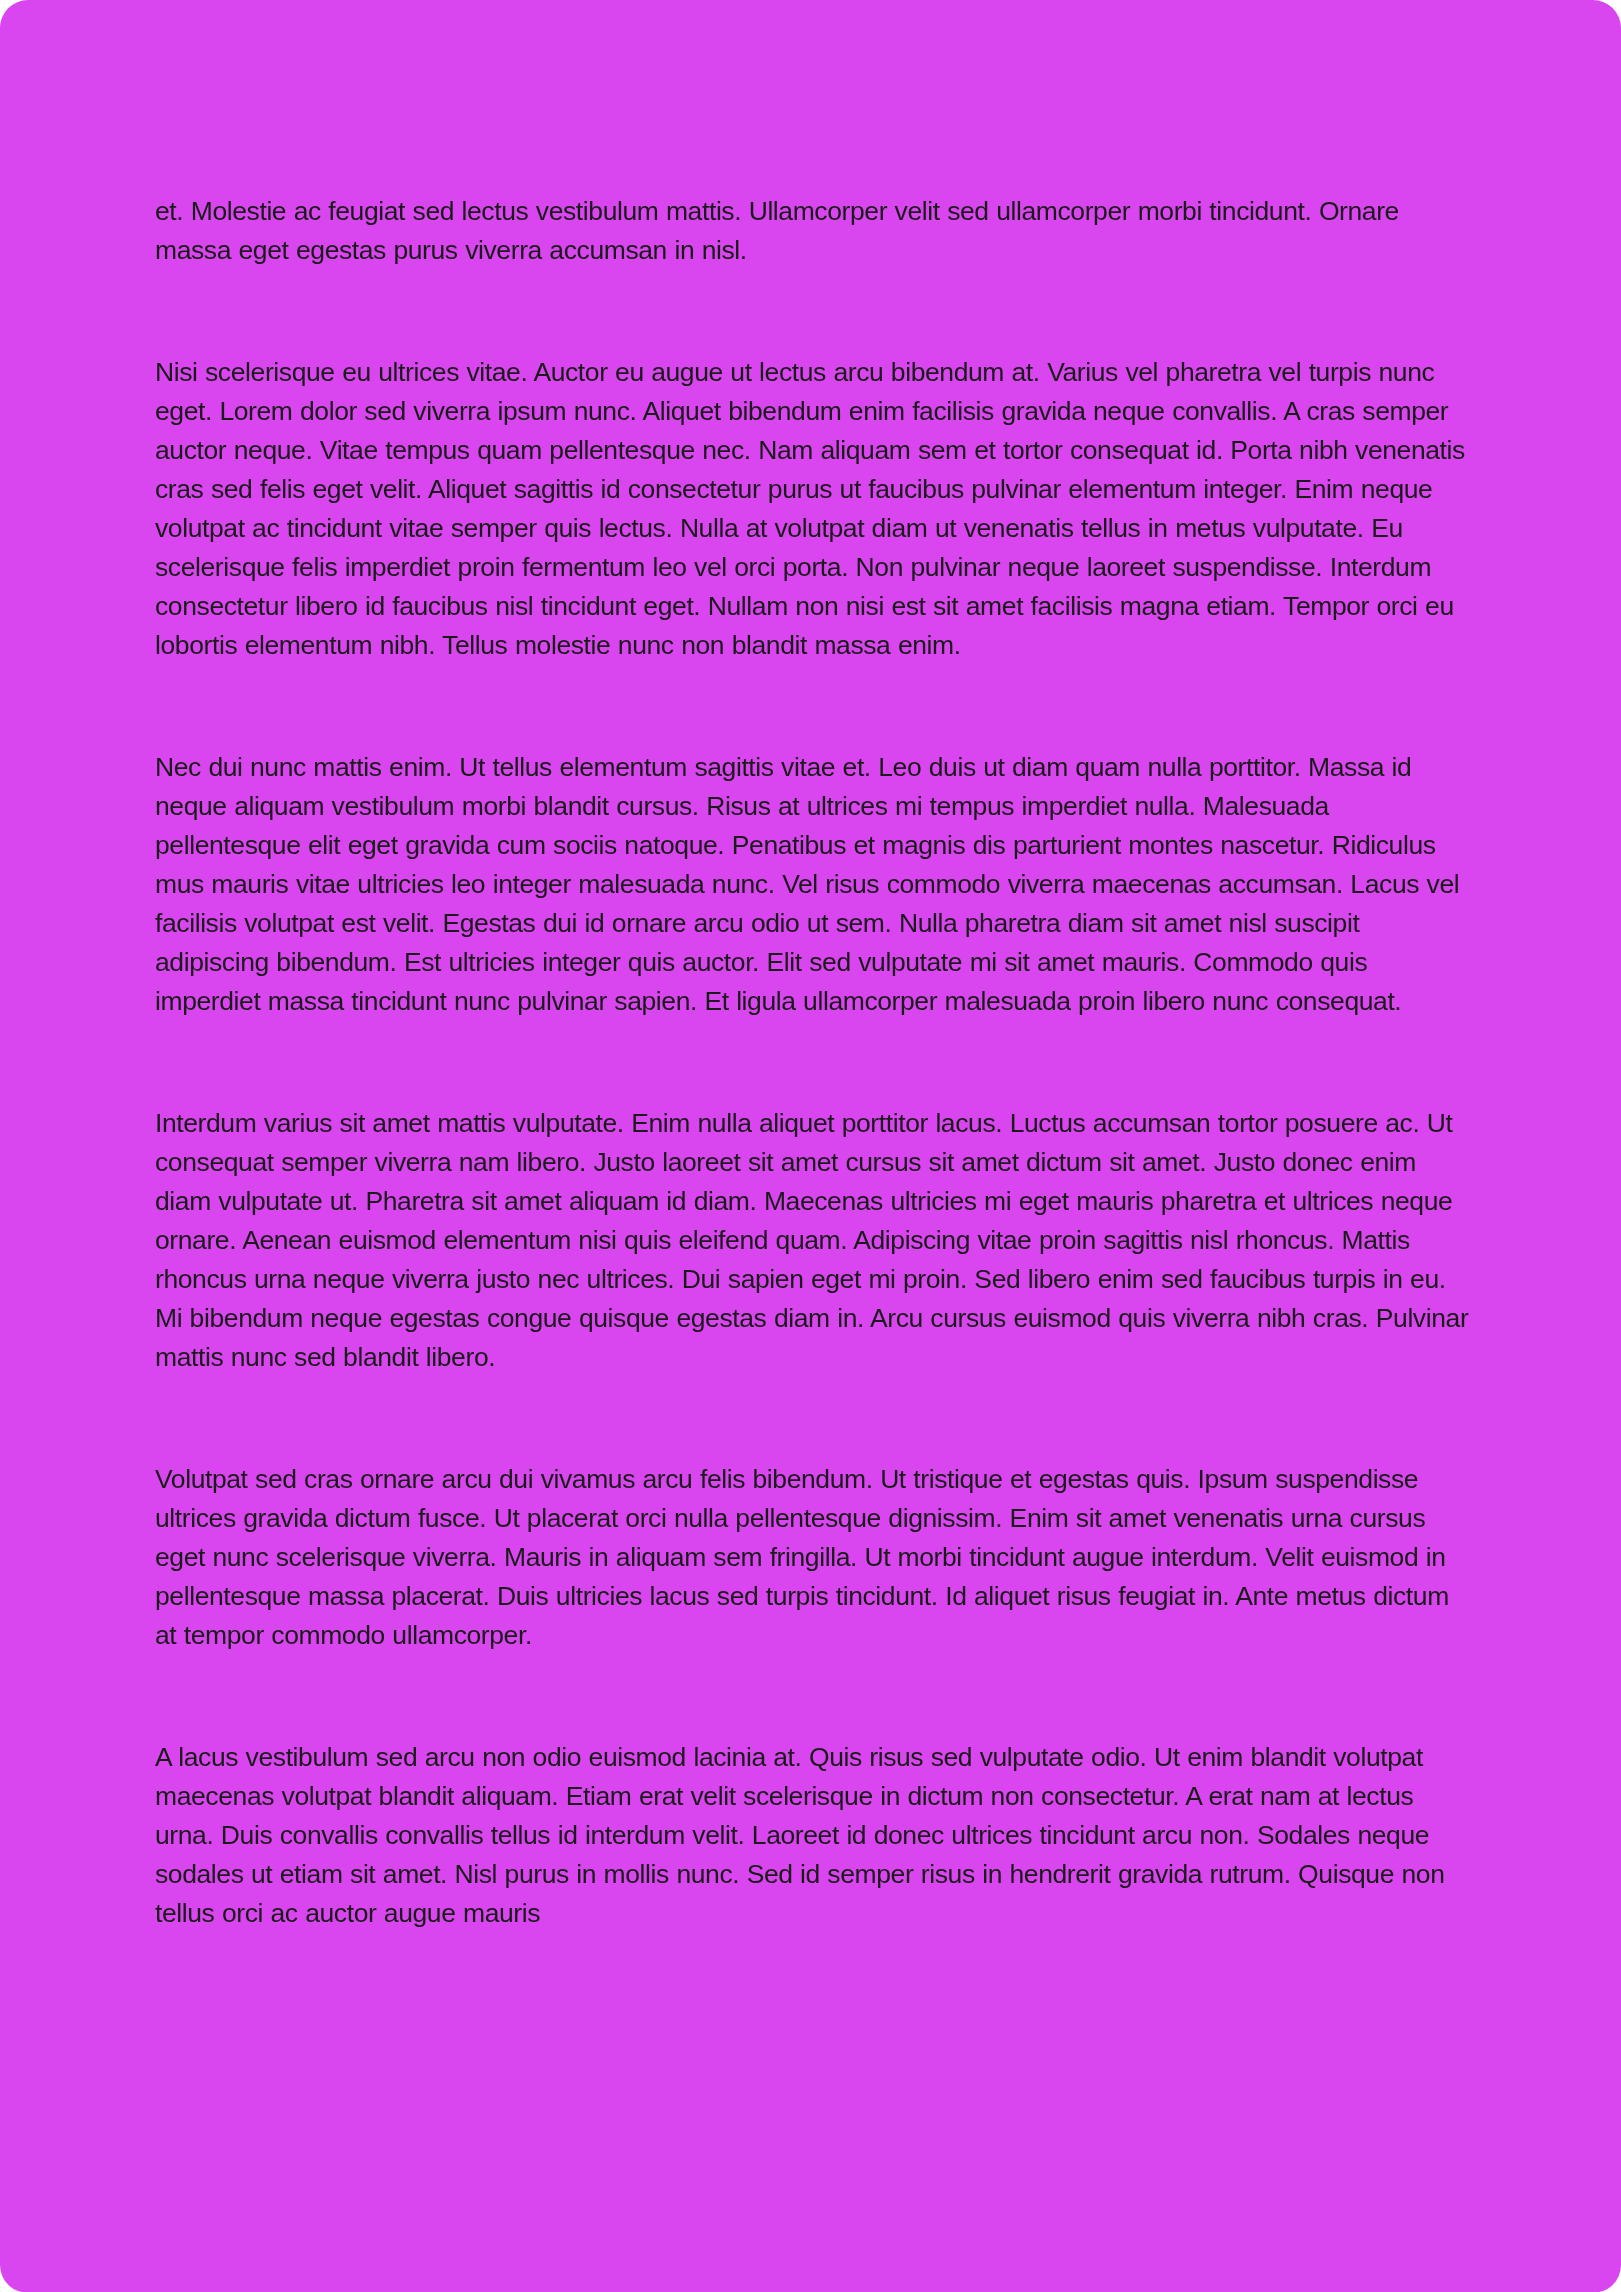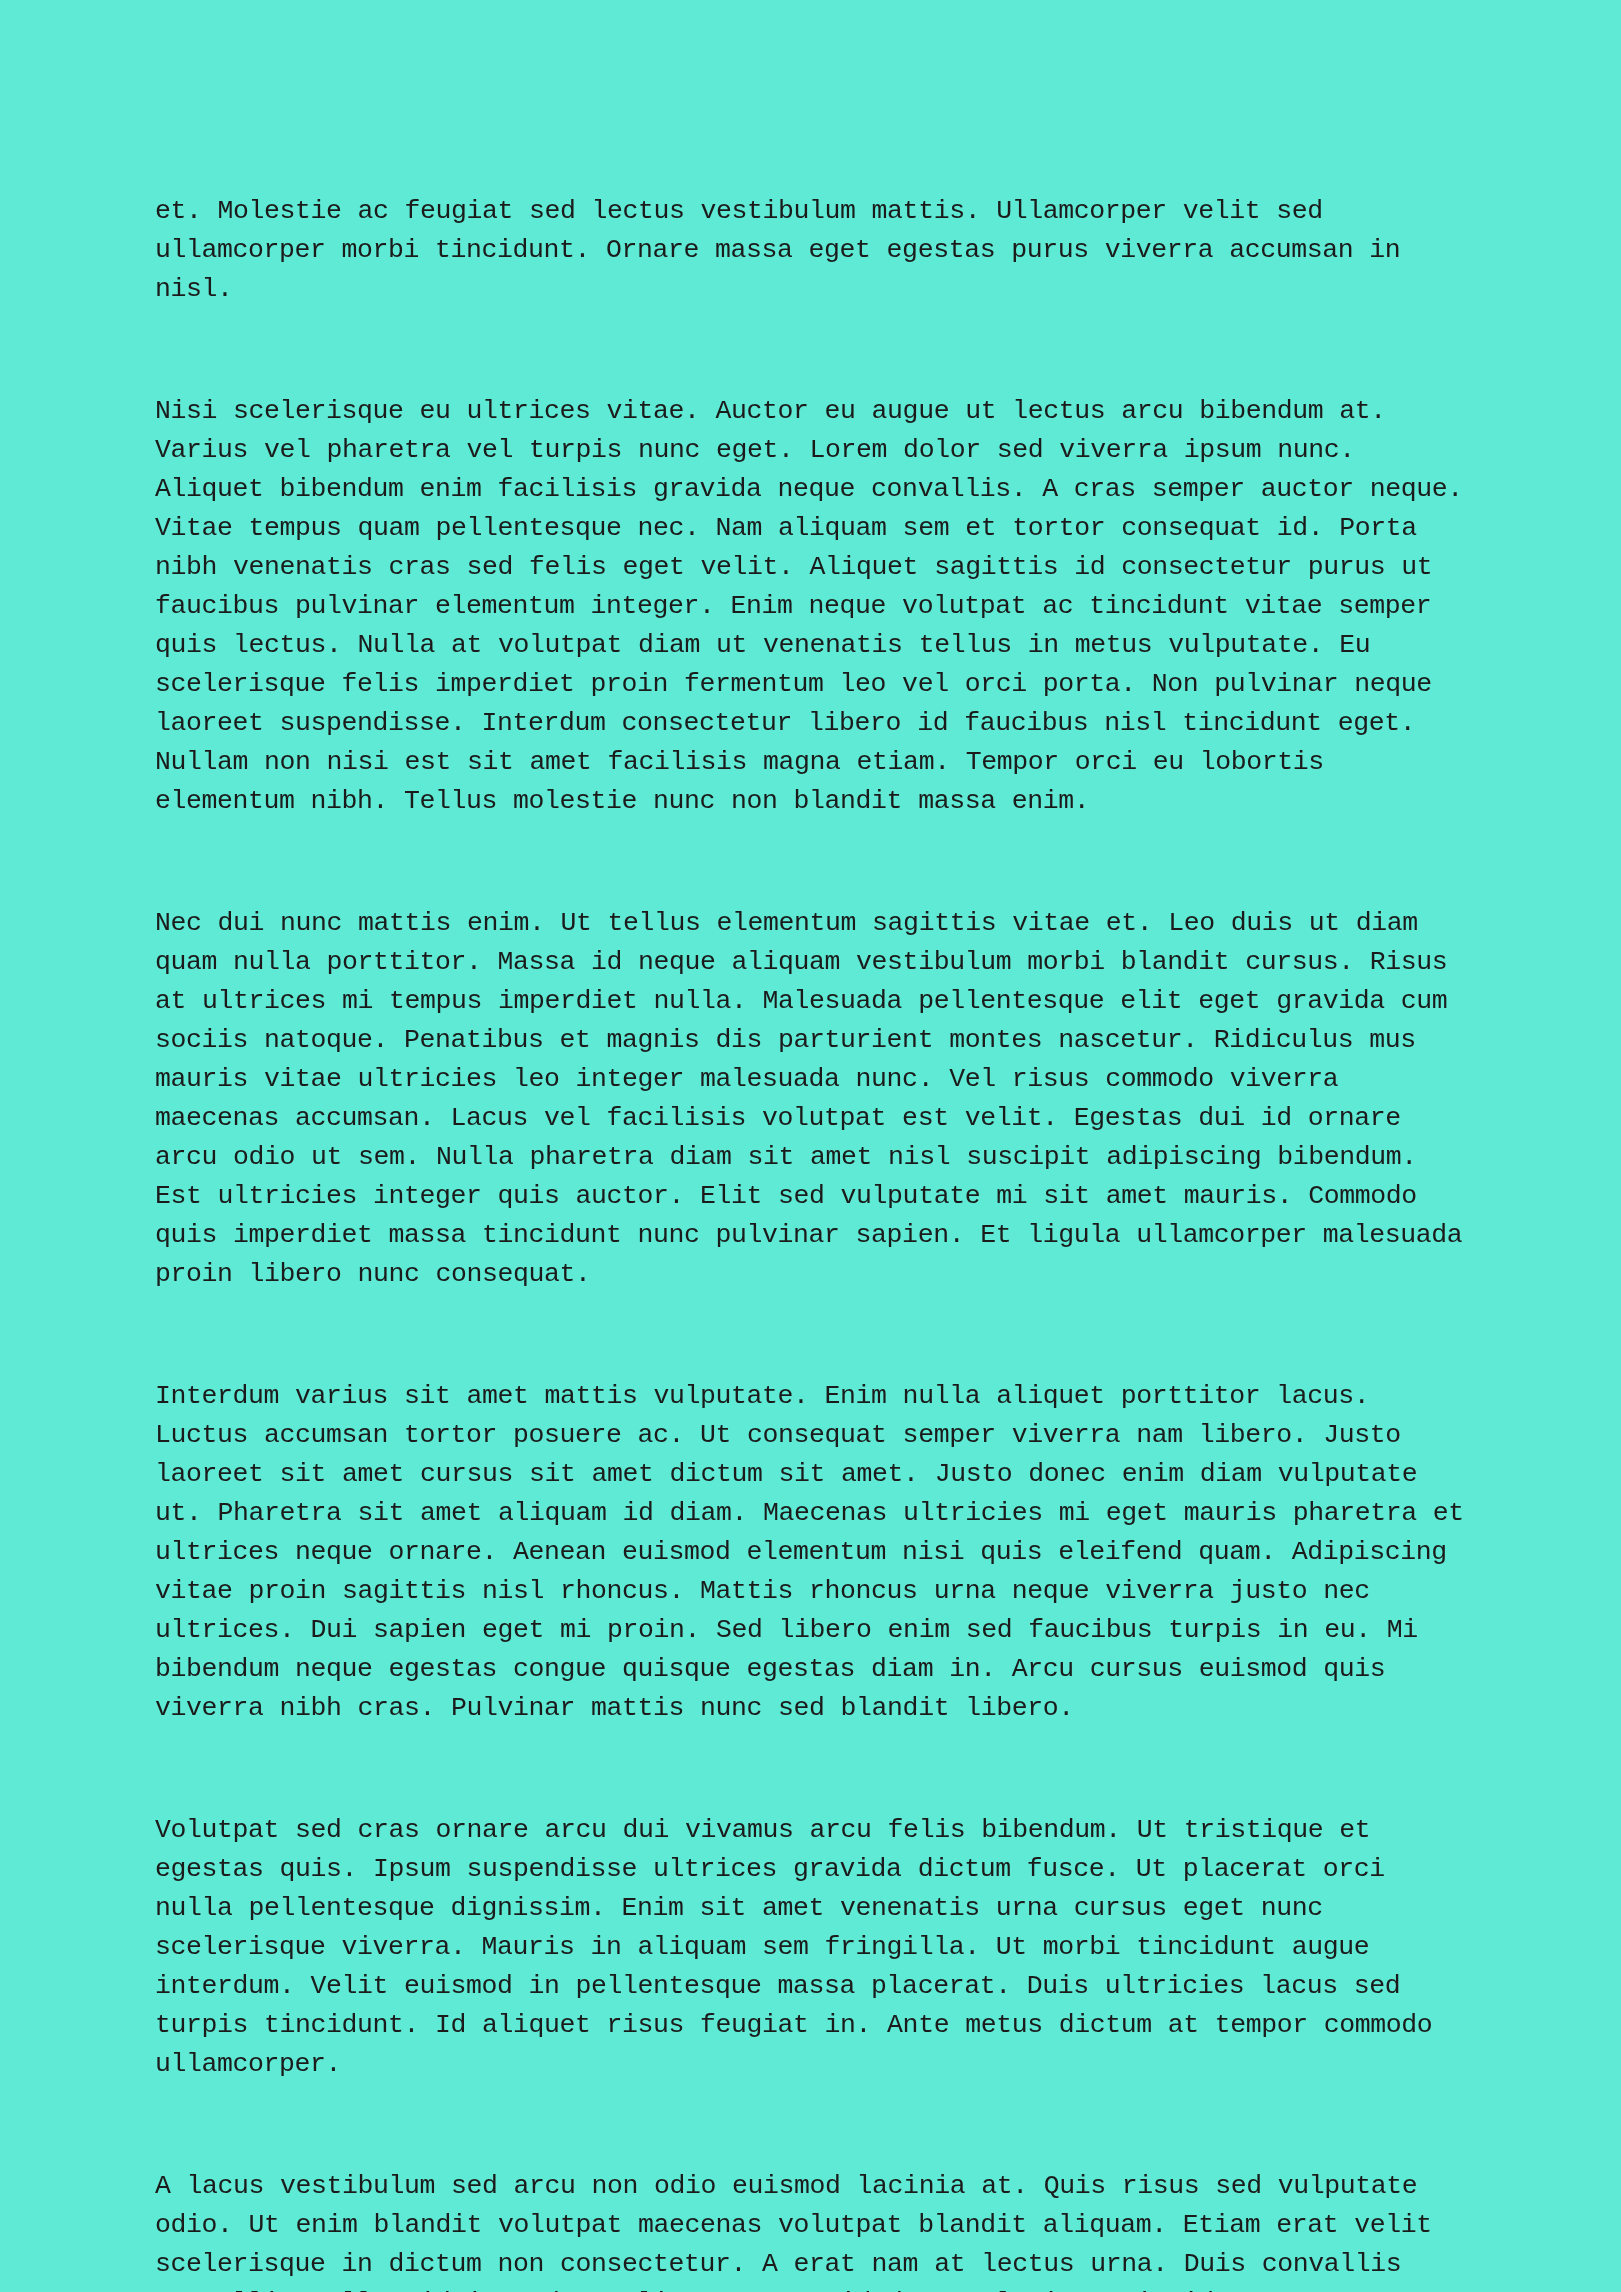--- a/index.html
+++ b/index.html
@@ -4,25 +4,26 @@
 <style>
   html, body {
     margin: 0;
     padding: 0;
     background: #ffffff;
   }
   .page {
     position: relative;
     width: 1621px;
     height: 2293px;
-    background: #5eead4;
+    background: #d946ef;
     box-sizing: border-box;
     padding: 192px 147px 0 155px;
     overflow: hidden;
-    font-family: Liberation Mono, monospace;
+    font-family: Liberation Sans, sans-serif;
+    border-radius: 28px;
   }
   .para {
     margin: 0 0 83px 0;
     font-size: 26.5px;
     line-height: 39px;
     letter-spacing: -0.4px;
     color: #1b1b1b;
     text-align: left;
     word-spacing: 0.5px;
   }

